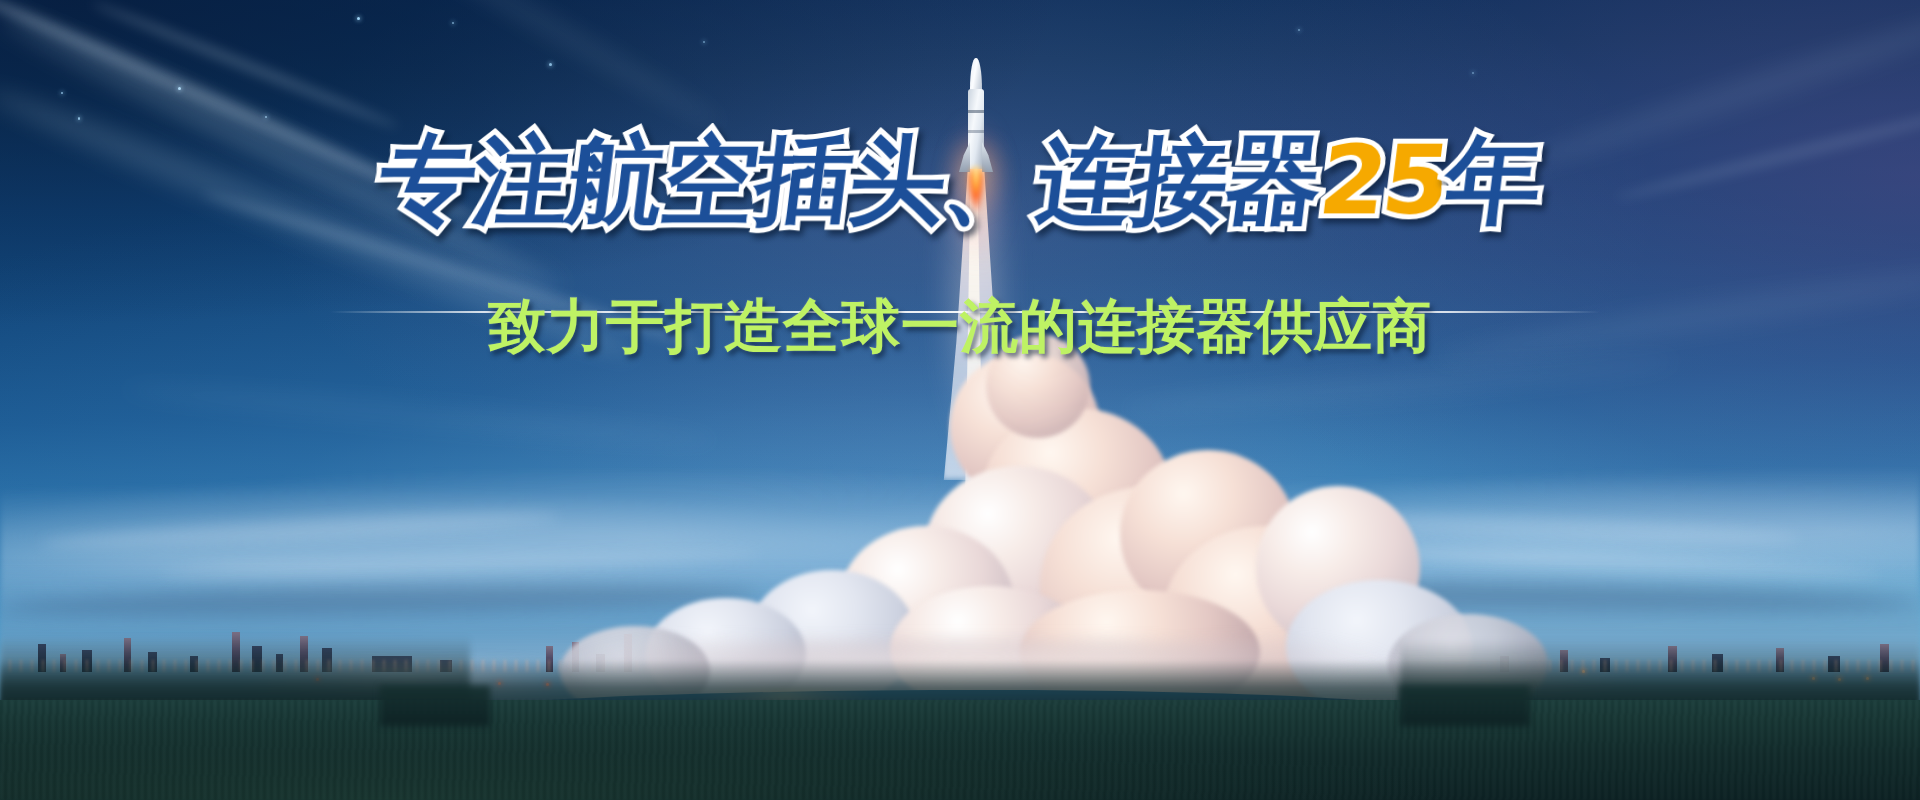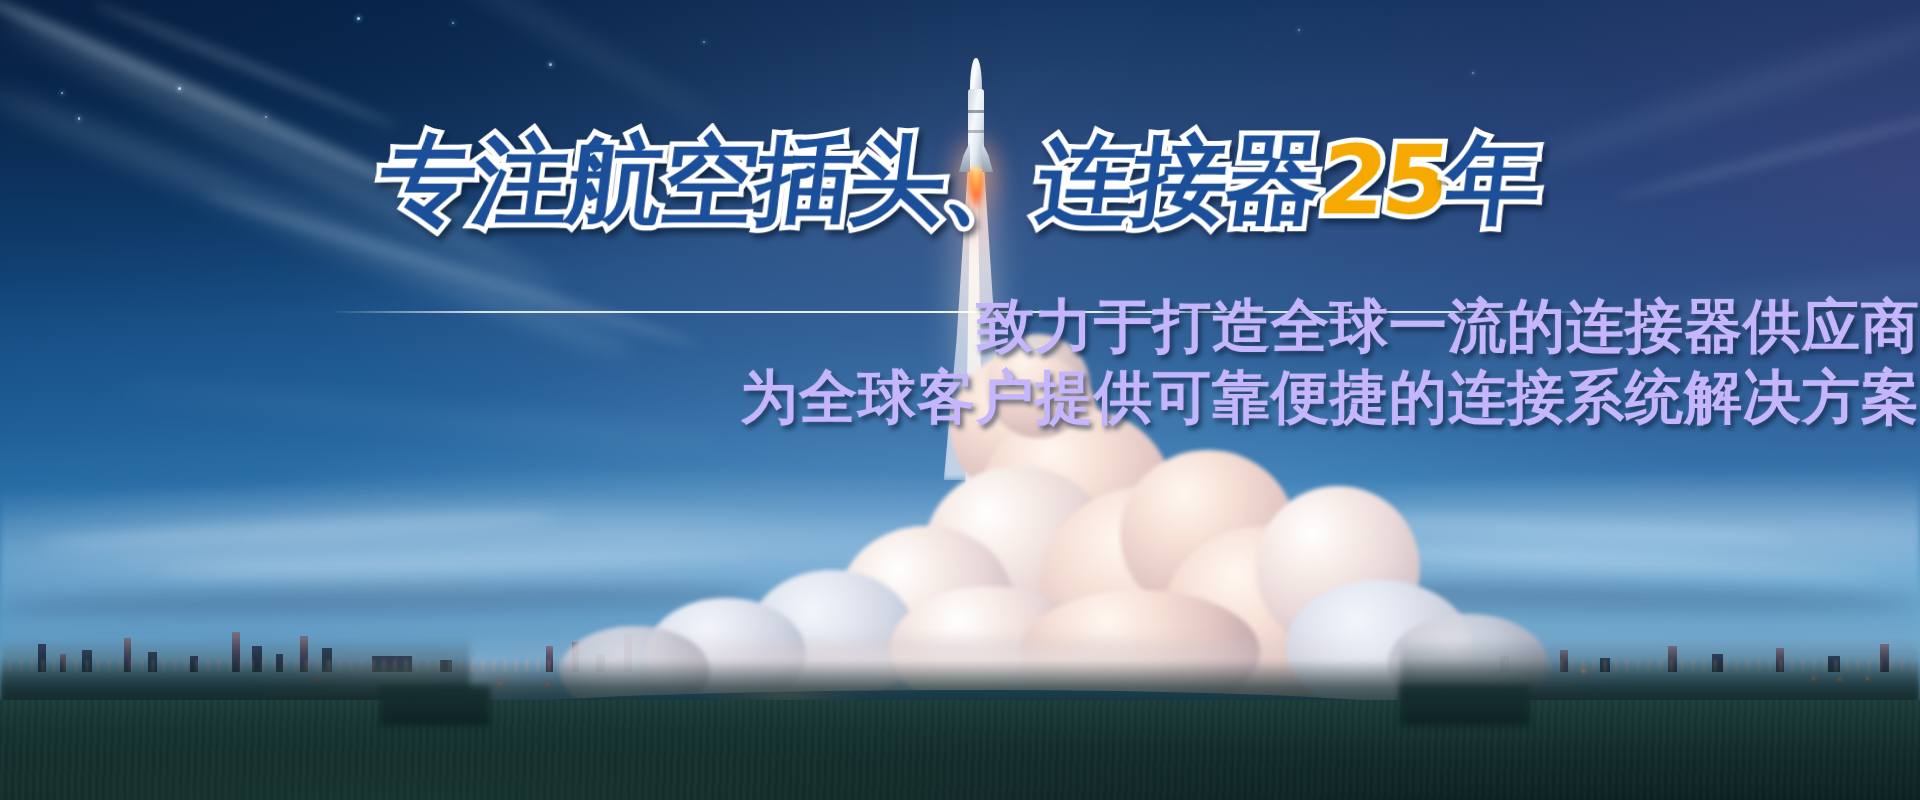--- a/index.html
+++ b/index.html
@@ -235,22 +235,22 @@
   .headline .num  { letter-spacing:-4px; }
 
   .divider {
     position:absolute; left:330px; width:1270px; top:311px; height:2px;
     background:linear-gradient(90deg,
       rgba(255,255,255,0.0) 0%, rgba(255,255,255,0.82) 12%,
       rgba(255,255,255,0.92) 50%, rgba(255,255,255,0.82) 88%, rgba(255,255,255,0.0) 100%);
   }
 
   .sub {
-    position:absolute; left:0; right:0; text-align:right; white-space:nowrap;
-    color:#c4b5fd; font-weight:bold; font-size:58px; line-height:1.0;
+    position:absolute; left:0; right:0; text-align:center; white-space:nowrap;
+    color:#bef264; font-weight:bold; font-size:58px; line-height:1.0;
     letter-spacing:1px;
     font-family:"DejaVu Sans","Liberation Sans",sans-serif;
     text-shadow:3px 4px 5px rgba(8,26,52,0.60), 0 0 2px rgba(255,255,255,0.35);
   }
   .sub.l1 { top:297px; }
   .sub.l2 { top:368px; }
 </style>
 </head>
 <body>
 
@@ -402,15 +402,14 @@
   <div class="lake-shore-l" style="left:380px;width:110px;"></div>
   <div class="lake-shore-r" style="left:1400px;width:130px;"></div>
 
   <div class="headline">
     <span class="seg blue">专注航空插头、连接器</span><span class="seg gold num">25</span><span class="seg blue">年</span>
   </div>
 
   <div class="divider"></div>
 
   <div class="sub l1">致力于打造全球一流的连接器供应商</div>
-  <div class="sub l2">为全球客户提供可靠便捷的连接系统解决方案</div>
 
 </div>
 
 </body></html>

